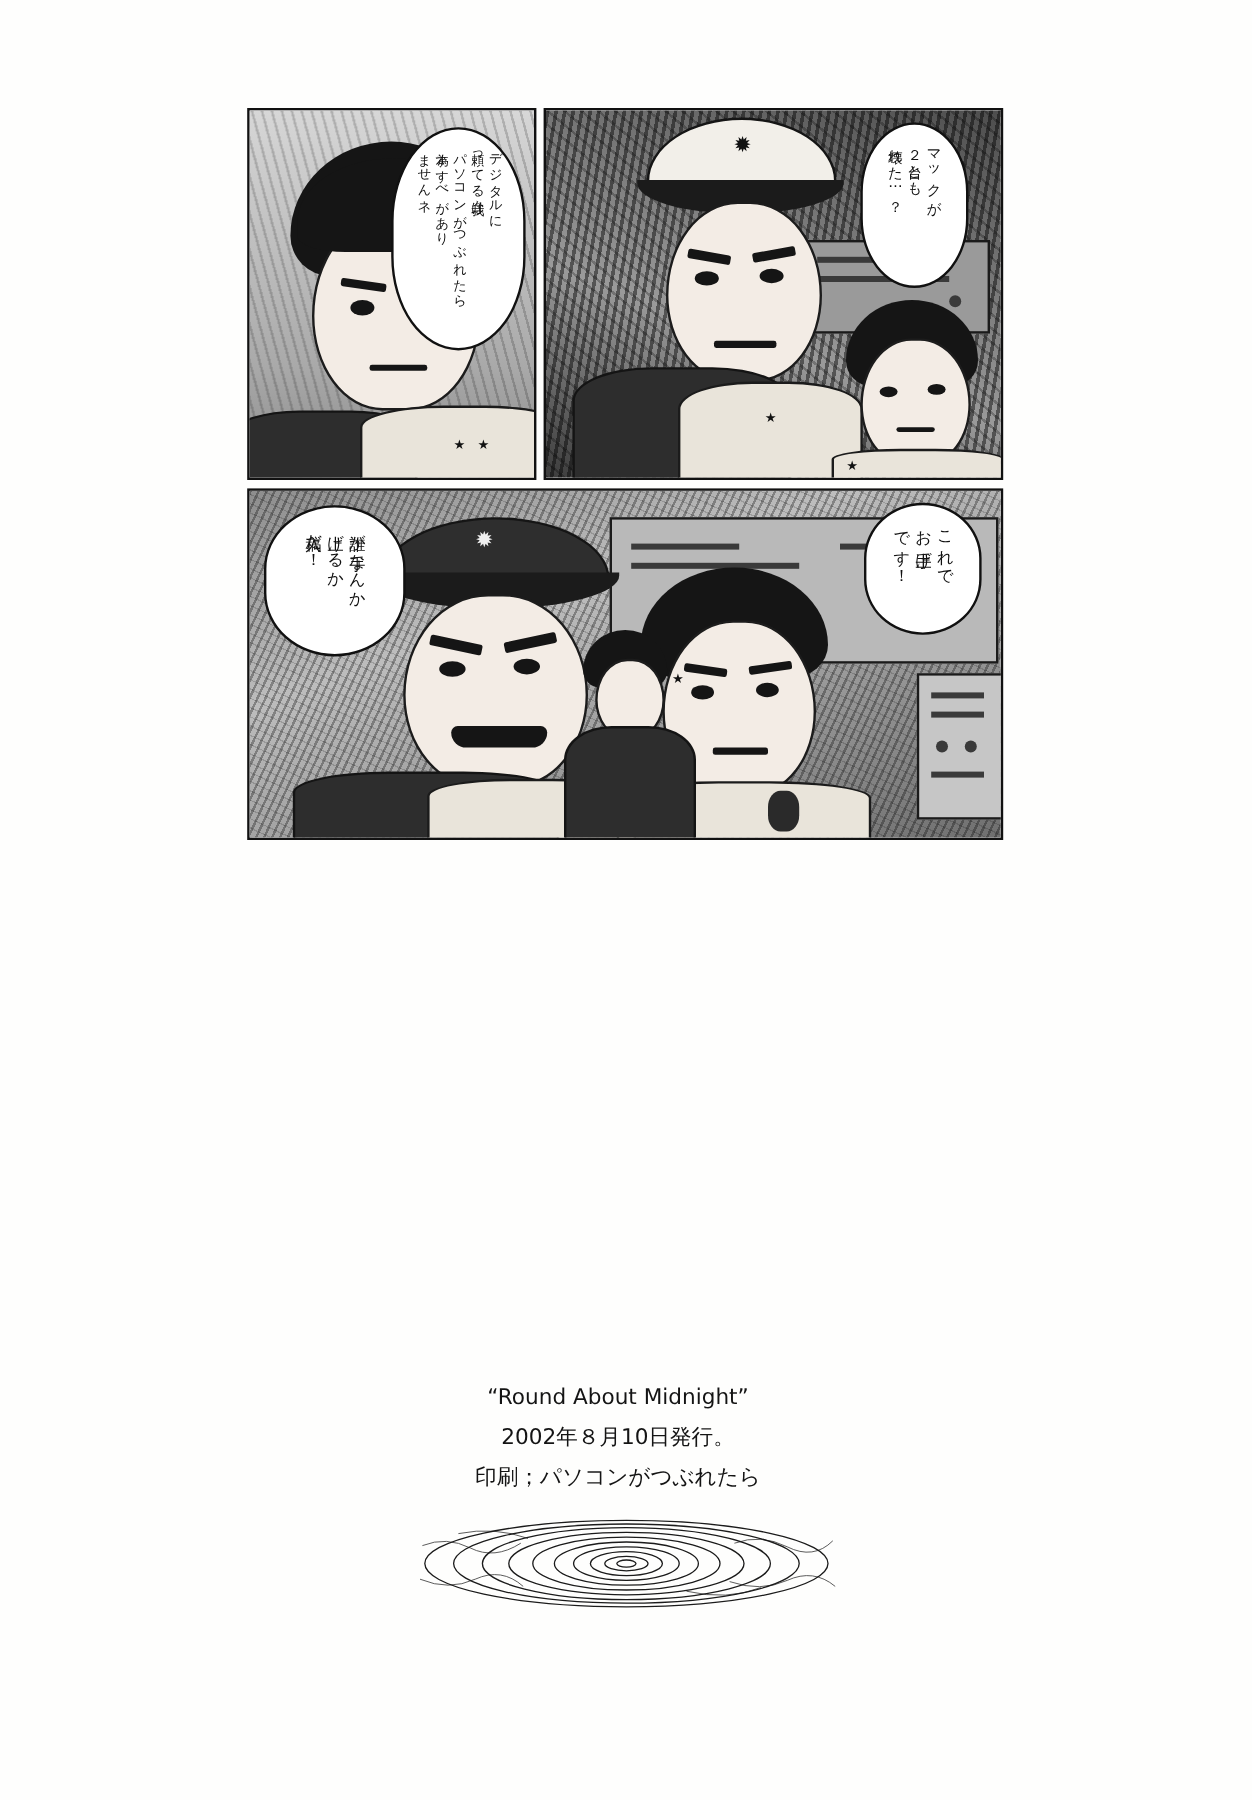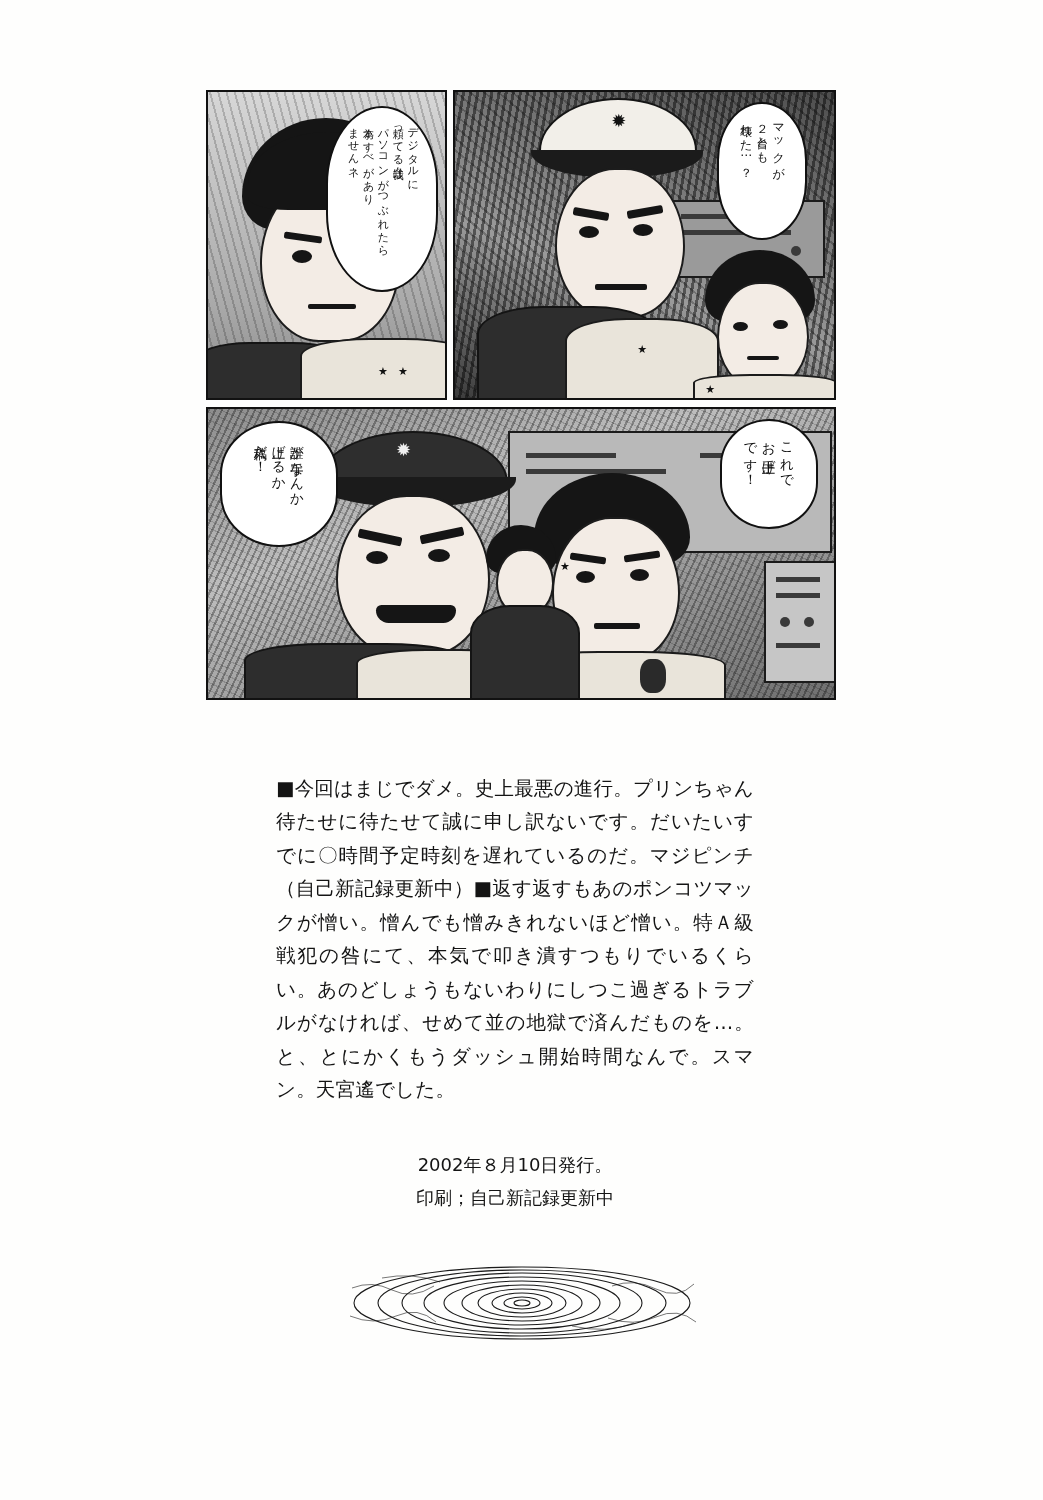--- a/index.html
+++ b/index.html
@@ -359,25 +359,25 @@
 
         <div class="balloon" style="left:512px; top:10px; width:98px; height:110px;">
           <span class="vtext big">これで
 お手上げ
 です！</span>
         </div>
       </div>
     </div>
   </div>
 
-  <p class="afterword">■今回はまじでダメ。史上最悪の進行。プリンちゃん待たせに待たせて誠に申し訳ないです。だいたいすでに〇時間予定時刻を遅れているのだ。マジピンチ（自己新記録更新中）■返す返すもあのポンコツマックが憎い。憎んでも憎みきれないほど憎い。特Ａ級戦犯の咎にて、本気で叩き潰すつもりでいるくらい。あのどしょうもないわりにしつこ過ぎるトラブルがなければ、せめて並の地獄で済んだものを…。と、とにかくもうダッシュ開始時間なんで。スマン。天宮遙でした。</p>
 
   <div class="colophon">
+    <div>“Round About Midnight”</div>
     <div>2002年８月10日発行。</div>
-    <div>印刷；自己新記録更新中</div>
+    <div>印刷；パソコンがつぶれたら</div>
   </div>
 
   <div class="ornament">
     <svg viewBox="0 0 400 90" width="400" height="90" aria-hidden="true">
       <g fill="none" stroke="#1b1b1b" stroke-width="1.1">
         <ellipse cx="200" cy="45" rx="8" ry="3"></ellipse>
         <ellipse cx="200" cy="45" rx="18" ry="6"></ellipse>
         <ellipse cx="200" cy="45" rx="30" ry="10"></ellipse>
         <ellipse cx="200" cy="45" rx="44" ry="14"></ellipse>
         <ellipse cx="200" cy="45" rx="60" ry="18"></ellipse>

